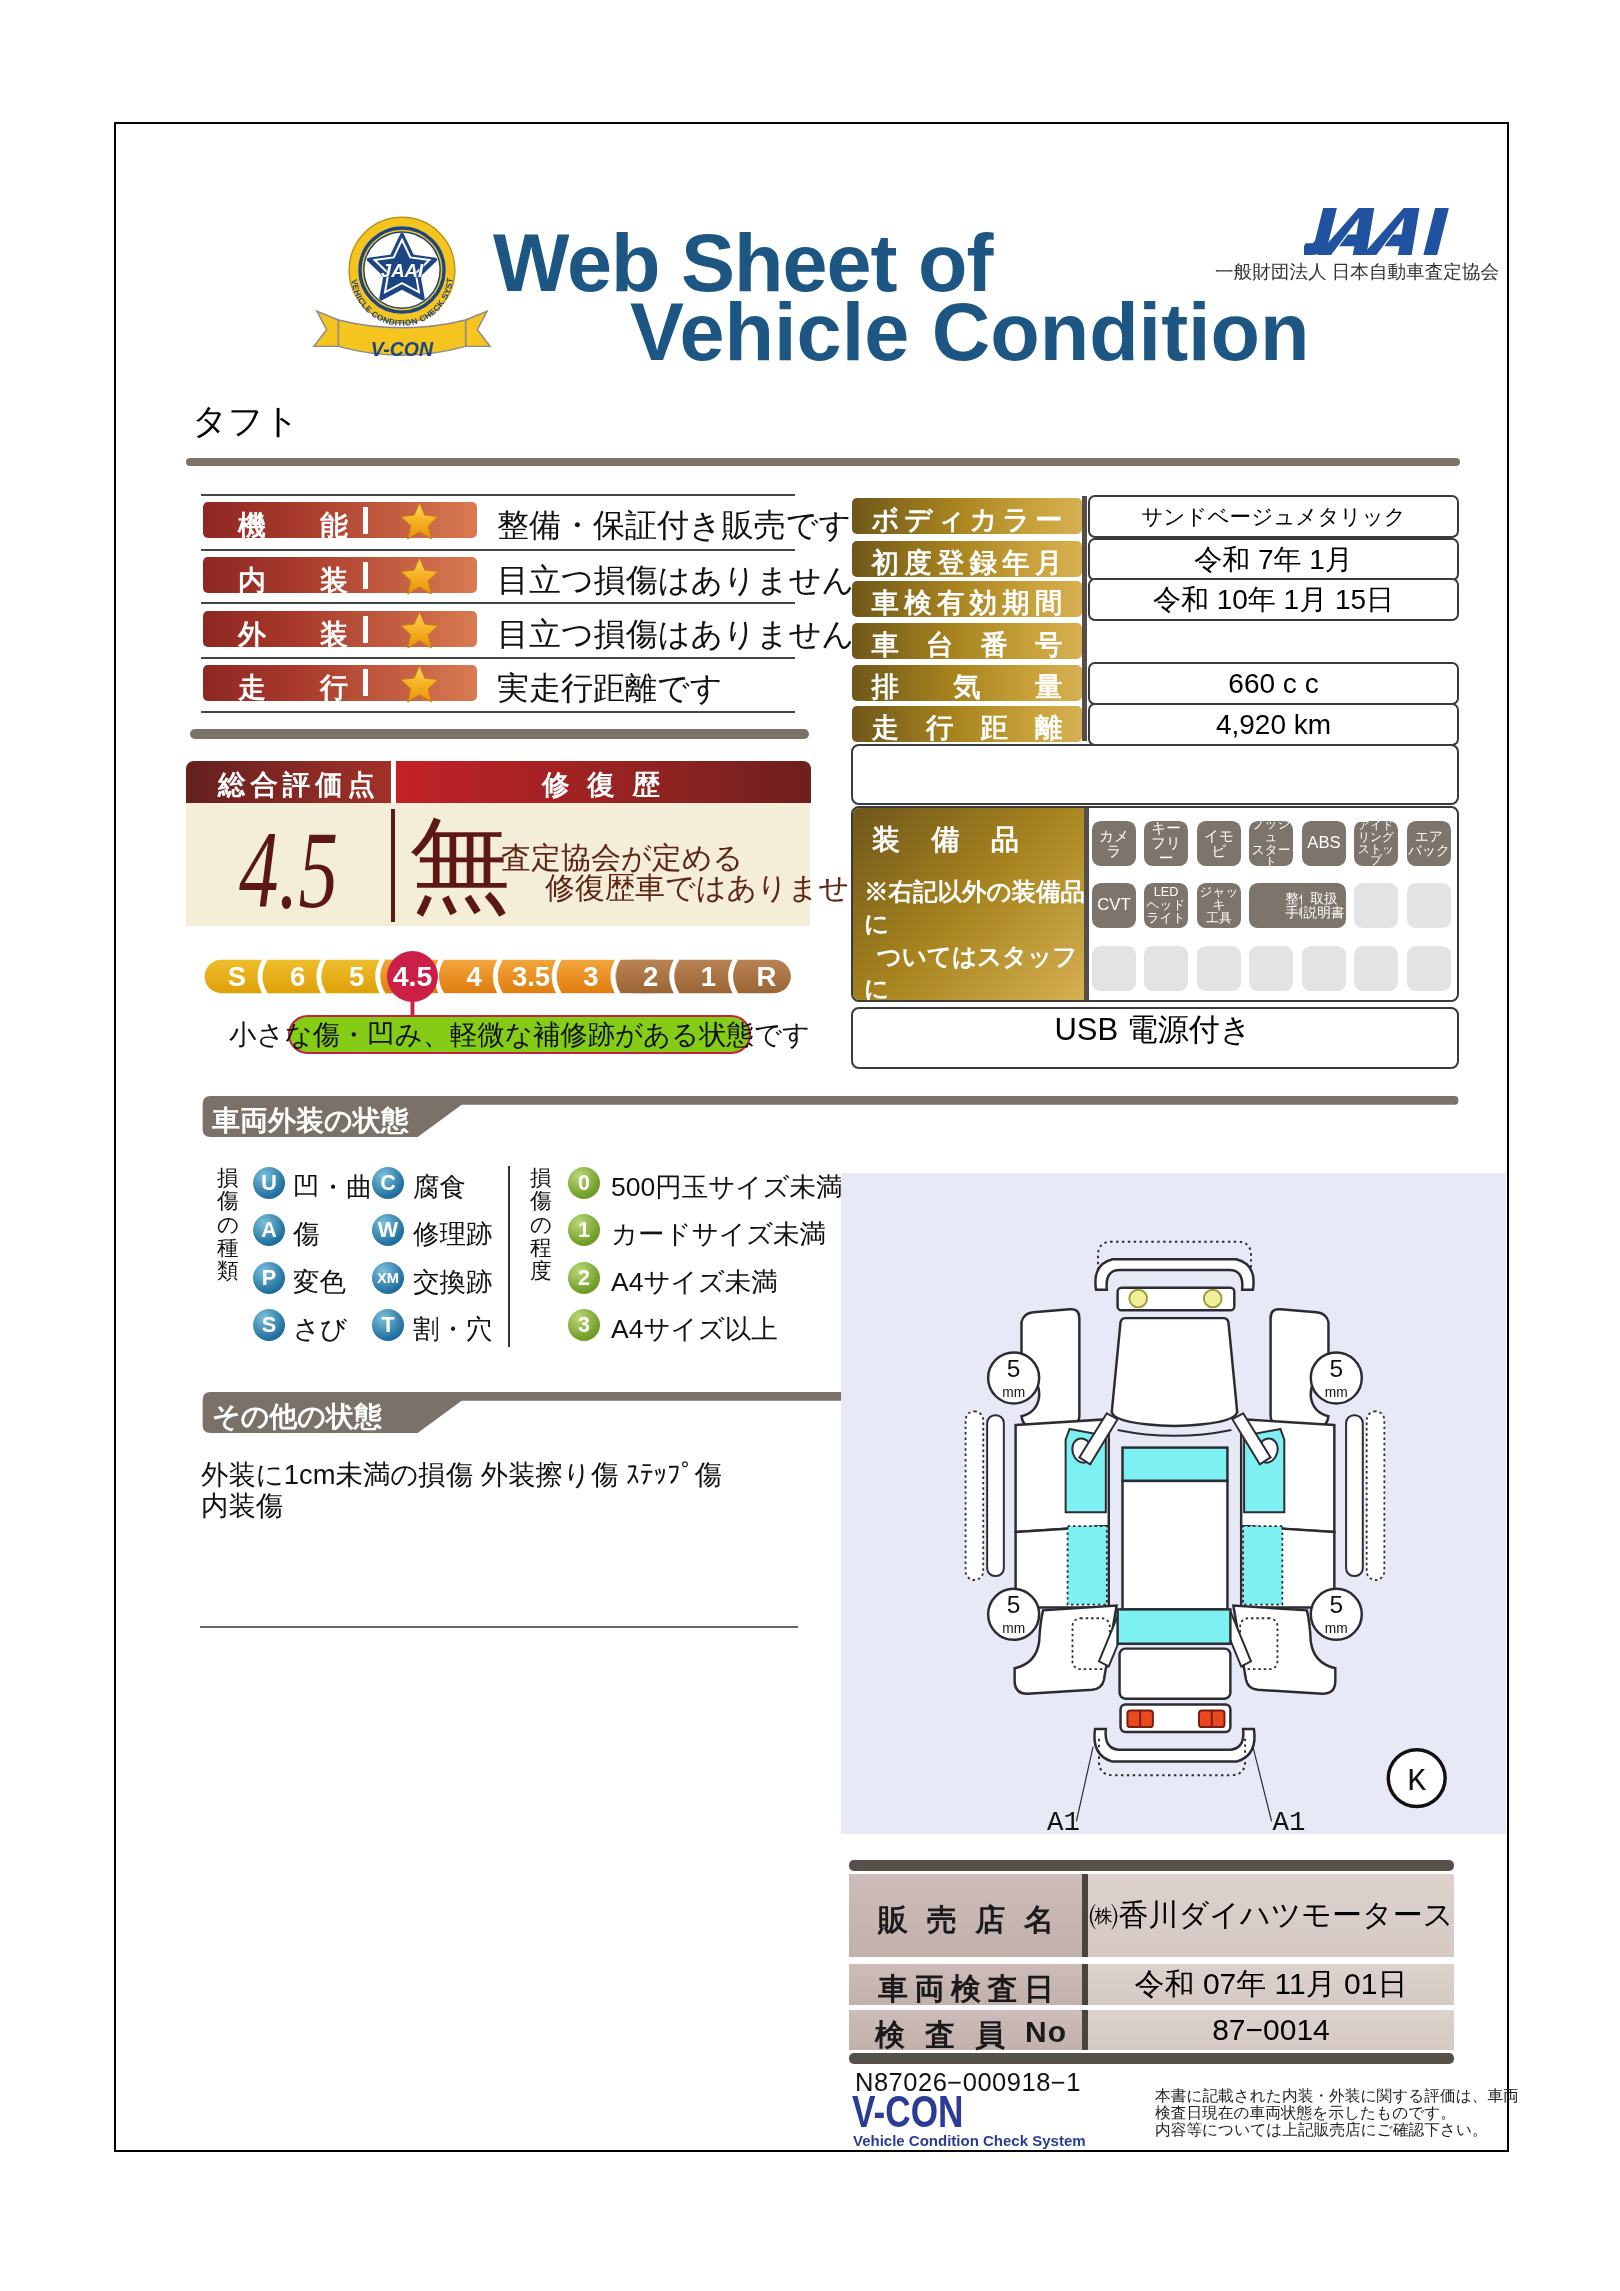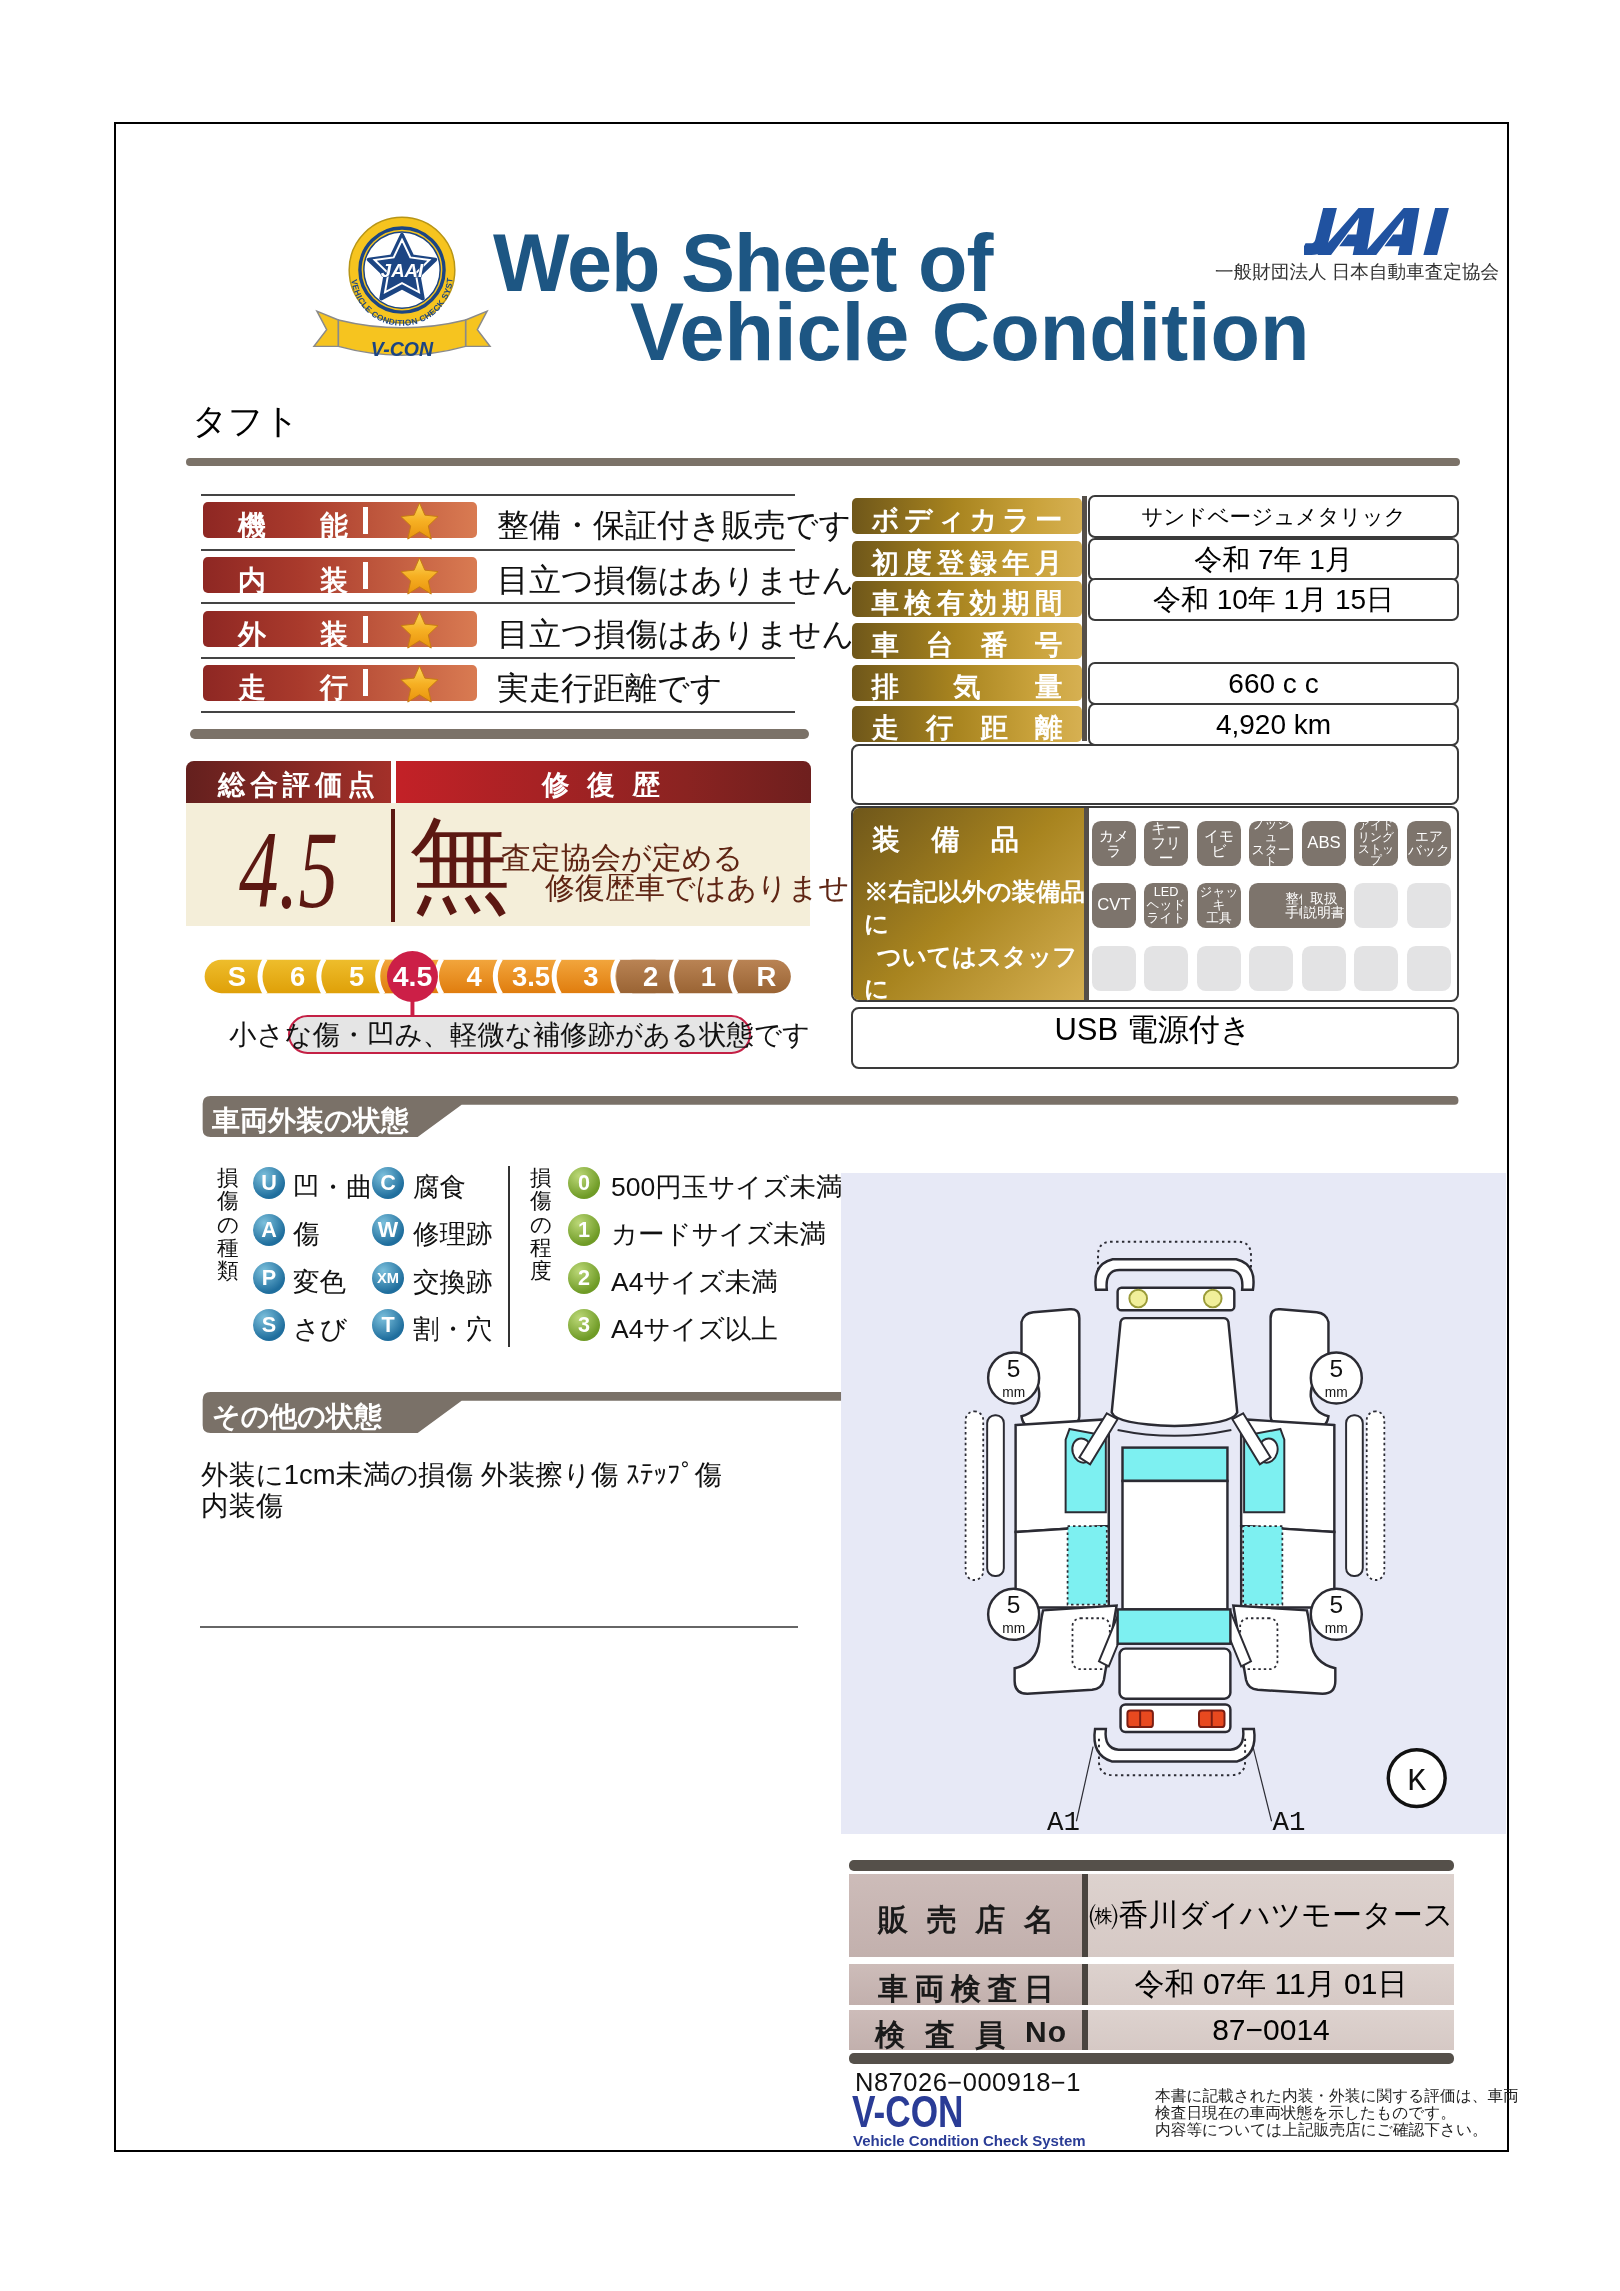--- a/index.html
+++ b/index.html
@@ -190,21 +190,21 @@
       <text x="474" y="46">2</text>
       <text x="533" y="46">1</text>
       <text x="592" y="46">R</text>
     </g>
     <line x1="231" y1="55" x2="231" y2="82" stroke="#cc1f47" stroke-width="4"></line>
     <circle cx="231" cy="36" r="26" fill="#cc1f47"></circle>
     <text x="231" y="46" fill="#fff" font-size="29" font-weight="bold" text-anchor="middle">4.5</text>
   </g>
 </svg>
 
-<div class="abs" style="left:288px;top:1015px;width:459px;height:35px;border:2.9px solid #c42045;border-radius:20.6px;background:#e5e5e5;display:flex;align-items:center;justify-content:center;font-size:27.4px;color:#111;white-space:nowrap;">小さな傷・凹み、軽微な補修跡がある状態です</div>
+<div class="abs" style="left:288px;top:1015px;width:459px;height:35px;border:2.9px solid #c42045;border-radius:20.6px;background:#84cc16;display:flex;align-items:center;justify-content:center;font-size:27.4px;color:#111;white-space:nowrap;">小さな傷・凹み、軽微な補修跡がある状態です</div>
 
 <div class="abs" style="left:1082px;top:496px;width:4.9px;height:245px;background:#554f49;"></div>
 
 <div class="abs gold" style="left:852px;top:498px;width:230px;height:36px;">
       <div style="margin:3.9px 19.6px 0;display:flex;justify-content:space-between;font-size:27.4px;font-weight:bold;">
         <span>ボ</span>
         <span>デ</span>
         <span>ィ</span>
         <span>カ</span>
         <span>ラ</span>

